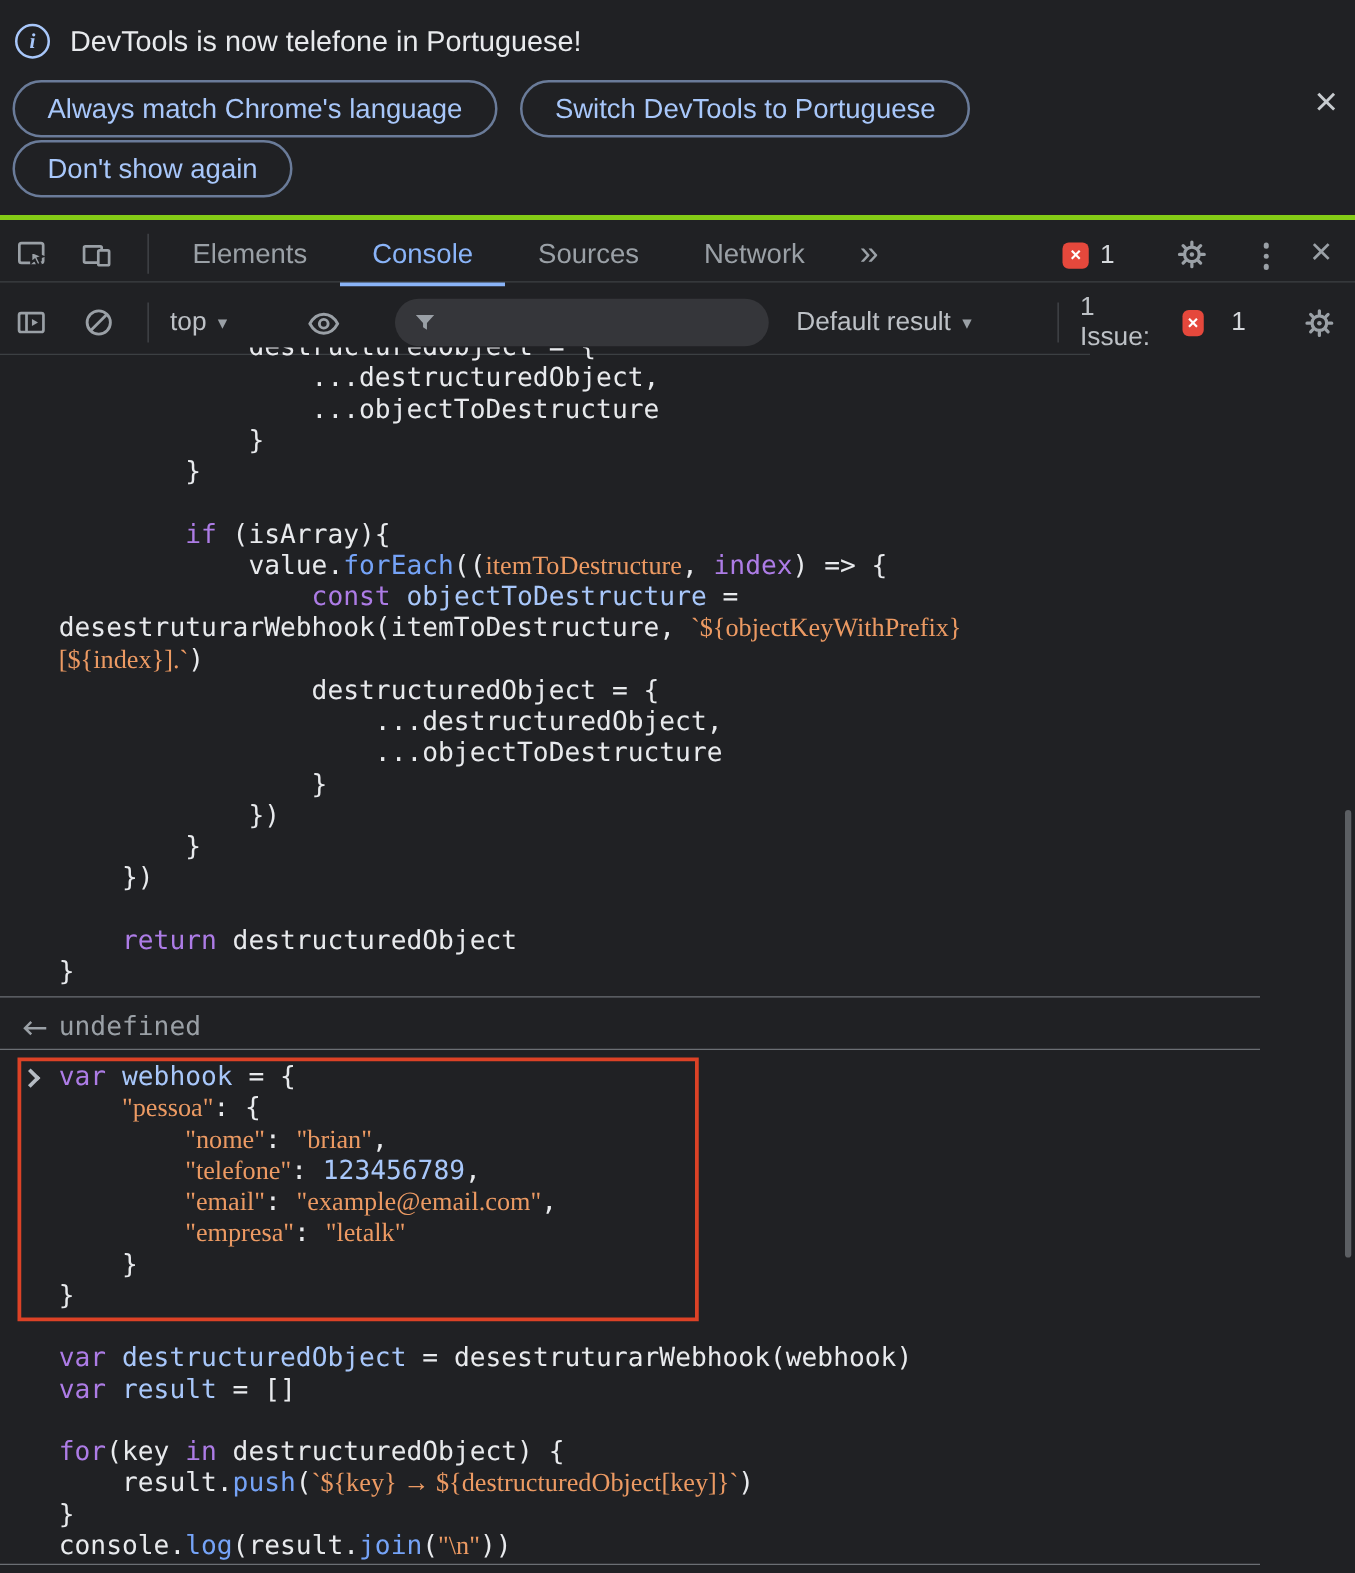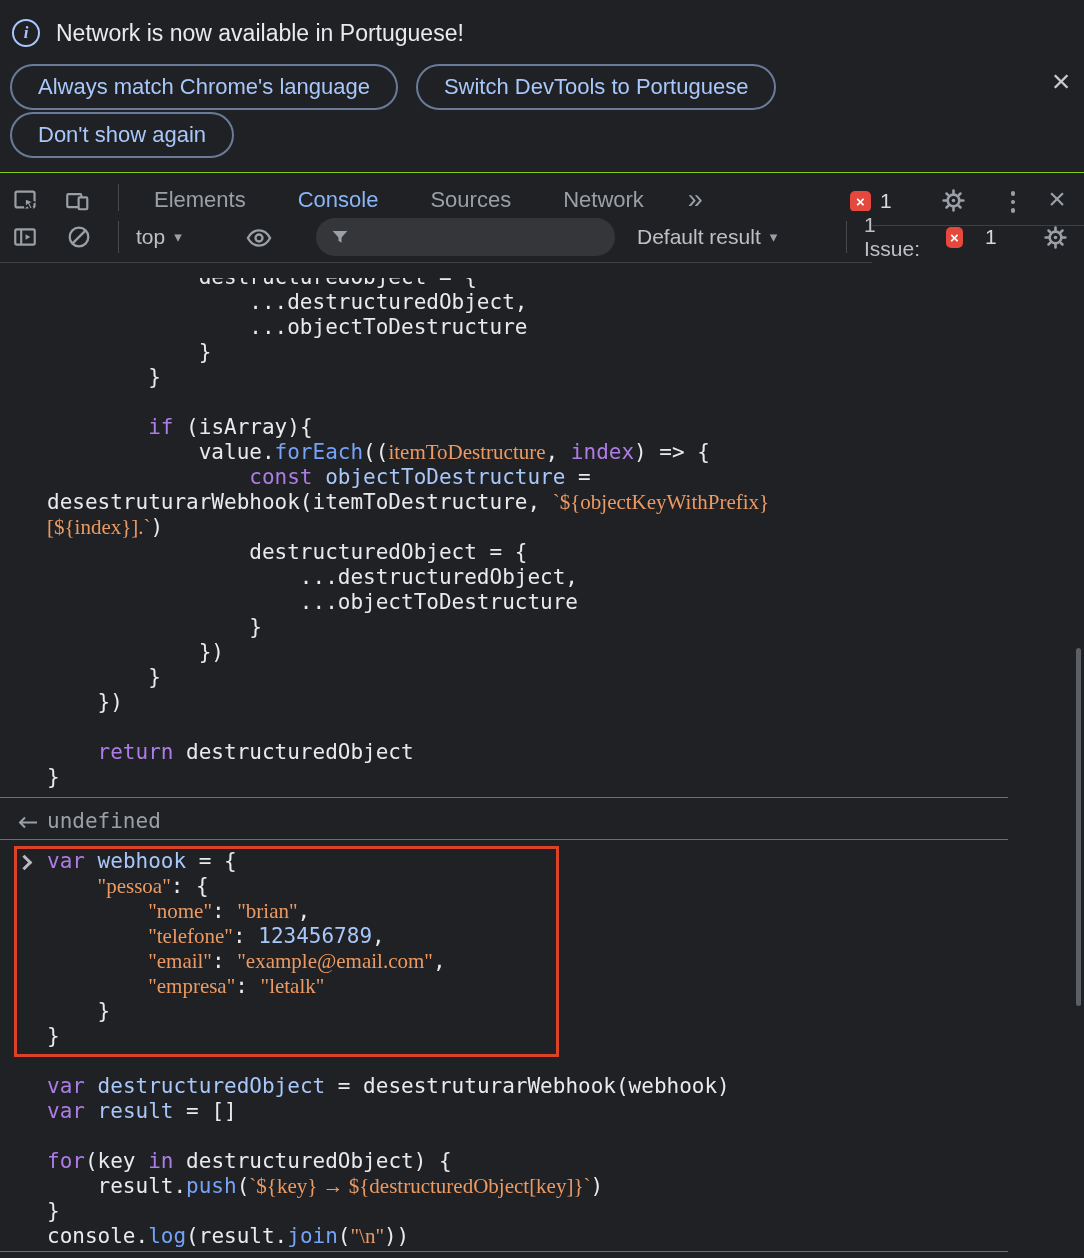--- a/index.html
+++ b/index.html
@@ -18,40 +18,40 @@
   .banner-row{position:absolute;left:10px;display:flex;gap:18px;}
   .row1{top:64px;} .row2{top:112px;}
   .pill-btn{height:46px;border-radius:23px;border:2px solid rgba(168,199,250,.55);
     background:transparent;color:var(--accent-light);font-size:22px;padding:0 26px;
     display:flex;align-items:center;cursor:pointer;white-space:nowrap;}
   .close-x{background:none;border:none;color:#c7cbcf;font-size:32px;line-height:1;cursor:pointer;}
   .banner-close{position:absolute;left:1042px;top:62px;width:38px;height:38px;}
 
   
   .tabbar{position:absolute;top:172px;left:0;width:1084px;height:54px;
-    border-top:1px solid #84cc16;border-bottom:1px solid var(--border);background:var(--bg);}
+    border-top:4px solid #84cc16;border-bottom:1px solid var(--border);background:var(--bg);}
   .icon-btn{position:absolute;width:30px;height:30px;color:var(--muted);background:none;border:none;
     cursor:pointer;display:flex;align-items:center;justify-content:center;}
   .vsep{position:absolute;width:1px;background:#46494d;}
   .tabs{position:absolute;left:128px;top:0;height:53px;display:flex;align-items:stretch;}
   .tab{padding:0 26px;font-size:22px;color:var(--muted);display:flex;align-items:center;
     position:relative;background:none;border:none;cursor:pointer;}
   .tab.active{color:var(--accent);}
   .tab.active::after{content:"";position:absolute;left:0;right:0;bottom:0;height:3px;background:var(--accent);}
   .more-tabs{padding:0 18px;font-size:27px;color:var(--muted);display:flex;align-items:center;
     background:none;border:none;cursor:pointer;}
   .err-group{position:absolute;display:flex;align-items:center;gap:9px;cursor:pointer;}
   .err-badge{width:21px;height:21px;border-radius:5px;background:var(--error);color:#fff;
     font-size:15px;font-weight:bold;display:flex;align-items:center;justify-content:center;line-height:1;}
   .err-count{color:#d5d8dc;font-size:21px;}
   .kebab{display:flex;flex-direction:column;gap:4px;align-items:center;}
   .kebab i{width:4.5px;height:4.5px;border-radius:50%;background:var(--muted);display:block;}
 
   
-  .toolbar{position:absolute;top:211px;left:0;width:872px;height:52px;
+  .toolbar{position:absolute;top:232px;left:0;width:872px;height:52px;
     border-bottom:1px solid var(--border);background:var(--bg);}
   .dd{position:absolute;top:0;height:52px;display:flex;align-items:center;gap:9px;
     font-size:21px;color:var(--light);background:none;border:none;cursor:pointer;}
   .caret{color:var(--muted);font-size:15px;}
   .filter-pill{position:absolute;left:316px;top:7px;width:299px;height:38px;border-radius:19px;
     background:var(--pill);display:flex;align-items:center;padding:0 13px;gap:9px;}
   .filter-input{flex:1;background:transparent;border:none;outline:none;color:var(--text);
     font-size:21px;min-width:0;}
   .filter-input::placeholder{color:var(--muted);}
   .issue-group{position:absolute;top:0;height:52px;display:flex;align-items:center;gap:22px;cursor:pointer;}
@@ -76,21 +76,21 @@
     border:3px solid var(--box-red);pointer-events:none;}
   .scroll-thumb{position:absolute;right:3px;top:370px;width:5px;height:358px;border-radius:3px;
     background:#5c5f63;cursor:pointer;}
 </style>
 </head>
 <body>
 
 <div class="banner">
   <div class="banner-msg-row">
     <span class="info-circle">i</span>
-    <span class="banner-msg">Network is now available in Portuguese!</span>
+    <span class="banner-msg">DevTools is now telefone in Portuguese!</span>
   </div>
   <div class="banner-row row2">
     <button class="pill-btn">Don't show again</button>
   </div>
   <div class="banner-row row1">
     <button class="pill-btn">Always match Chrome's language</button>
     <button class="pill-btn">Switch DevTools to Portuguese</button>
   </div>
   <button class="close-x banner-close">×</button>
 </div>

